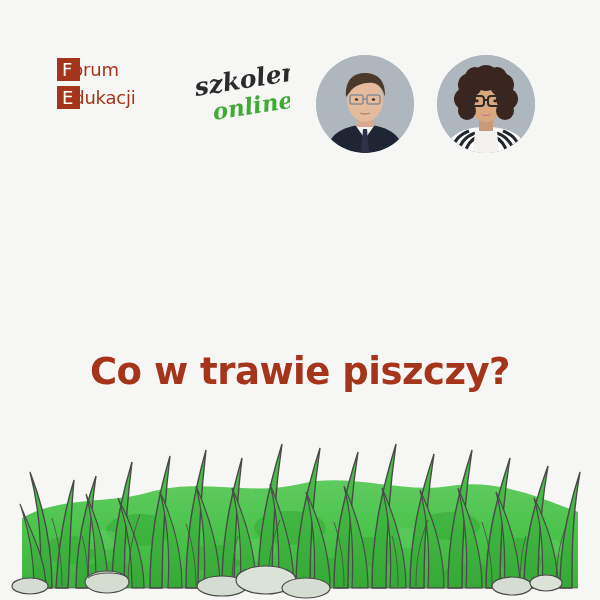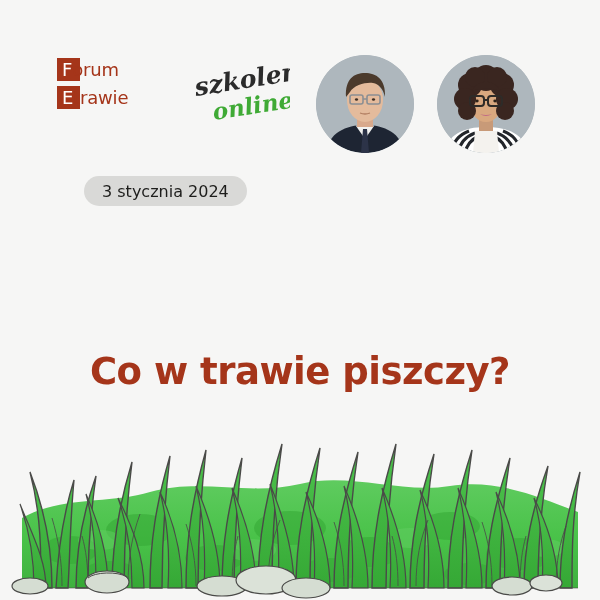--- a/index.html
+++ b/index.html
@@ -167,21 +167,21 @@
 
   <div class="header-row">
 
     <div class="fep-logo">
       <div class="fep-line">
         <div class="fep-square"></div>
         <div class="fep-text"><span class="cap">F</span><span>orum</span></div>
       </div>
       <div class="fep-line">
         <div class="fep-square"></div>
-        <div class="fep-text"><span class="cap">E</span><span>trawie</span></div>
+        <div class="fep-text"><span class="cap">E</span><span>dukacji</span></div>
       </div>
     </div>
 
     <div class="script-logo">
       <svg viewBox="0 0 100 66" width="100" height="66" xmlns="http://www.w3.org/2000/svg">
         <text x="6" y="32" font-family="DejaVu Serif, serif" font-size="25" font-style="italic" font-weight="bold" fill="#2b2b2b" transform="rotate(-9 6 32)">szkolenie</text>
         <text x="24" y="56" font-family="DejaVu Serif, serif" font-size="23" font-style="italic" font-weight="bold" fill="#3faa35" transform="rotate(-9 24 56)">online</text>
       </svg>
     </div>
 
@@ -270,21 +270,20 @@
           <ellipse cx="40" cy="46" rx="1.7" ry="1.4" fill="#2e2219"></ellipse>
           <ellipse cx="58" cy="46" rx="1.7" ry="1.4" fill="#2e2219"></ellipse>
 
           <path d="M43 59 Q49 63 55 59 Q49 61 43 59 Z" fill="#c06a86"></path>
         </g>
       </svg>
     </div>
 
   </div>
 
-  <div class="date-badge">3 stycznia 2024</div>
 
 
   <div class="title-sub">Co w trawie piszczy?</div>
 
   <div class="grass">
     <svg viewBox="0 0 600 200" preserveAspectRatio="none" xmlns="http://www.w3.org/2000/svg">
       <defs>
         <linearGradient id="gmass" x1="0" y1="0" x2="0" y2="1">
           <stop offset="0%" stop-color="#57c957"></stop>
           <stop offset="55%" stop-color="#3fbf3f"></stop>

